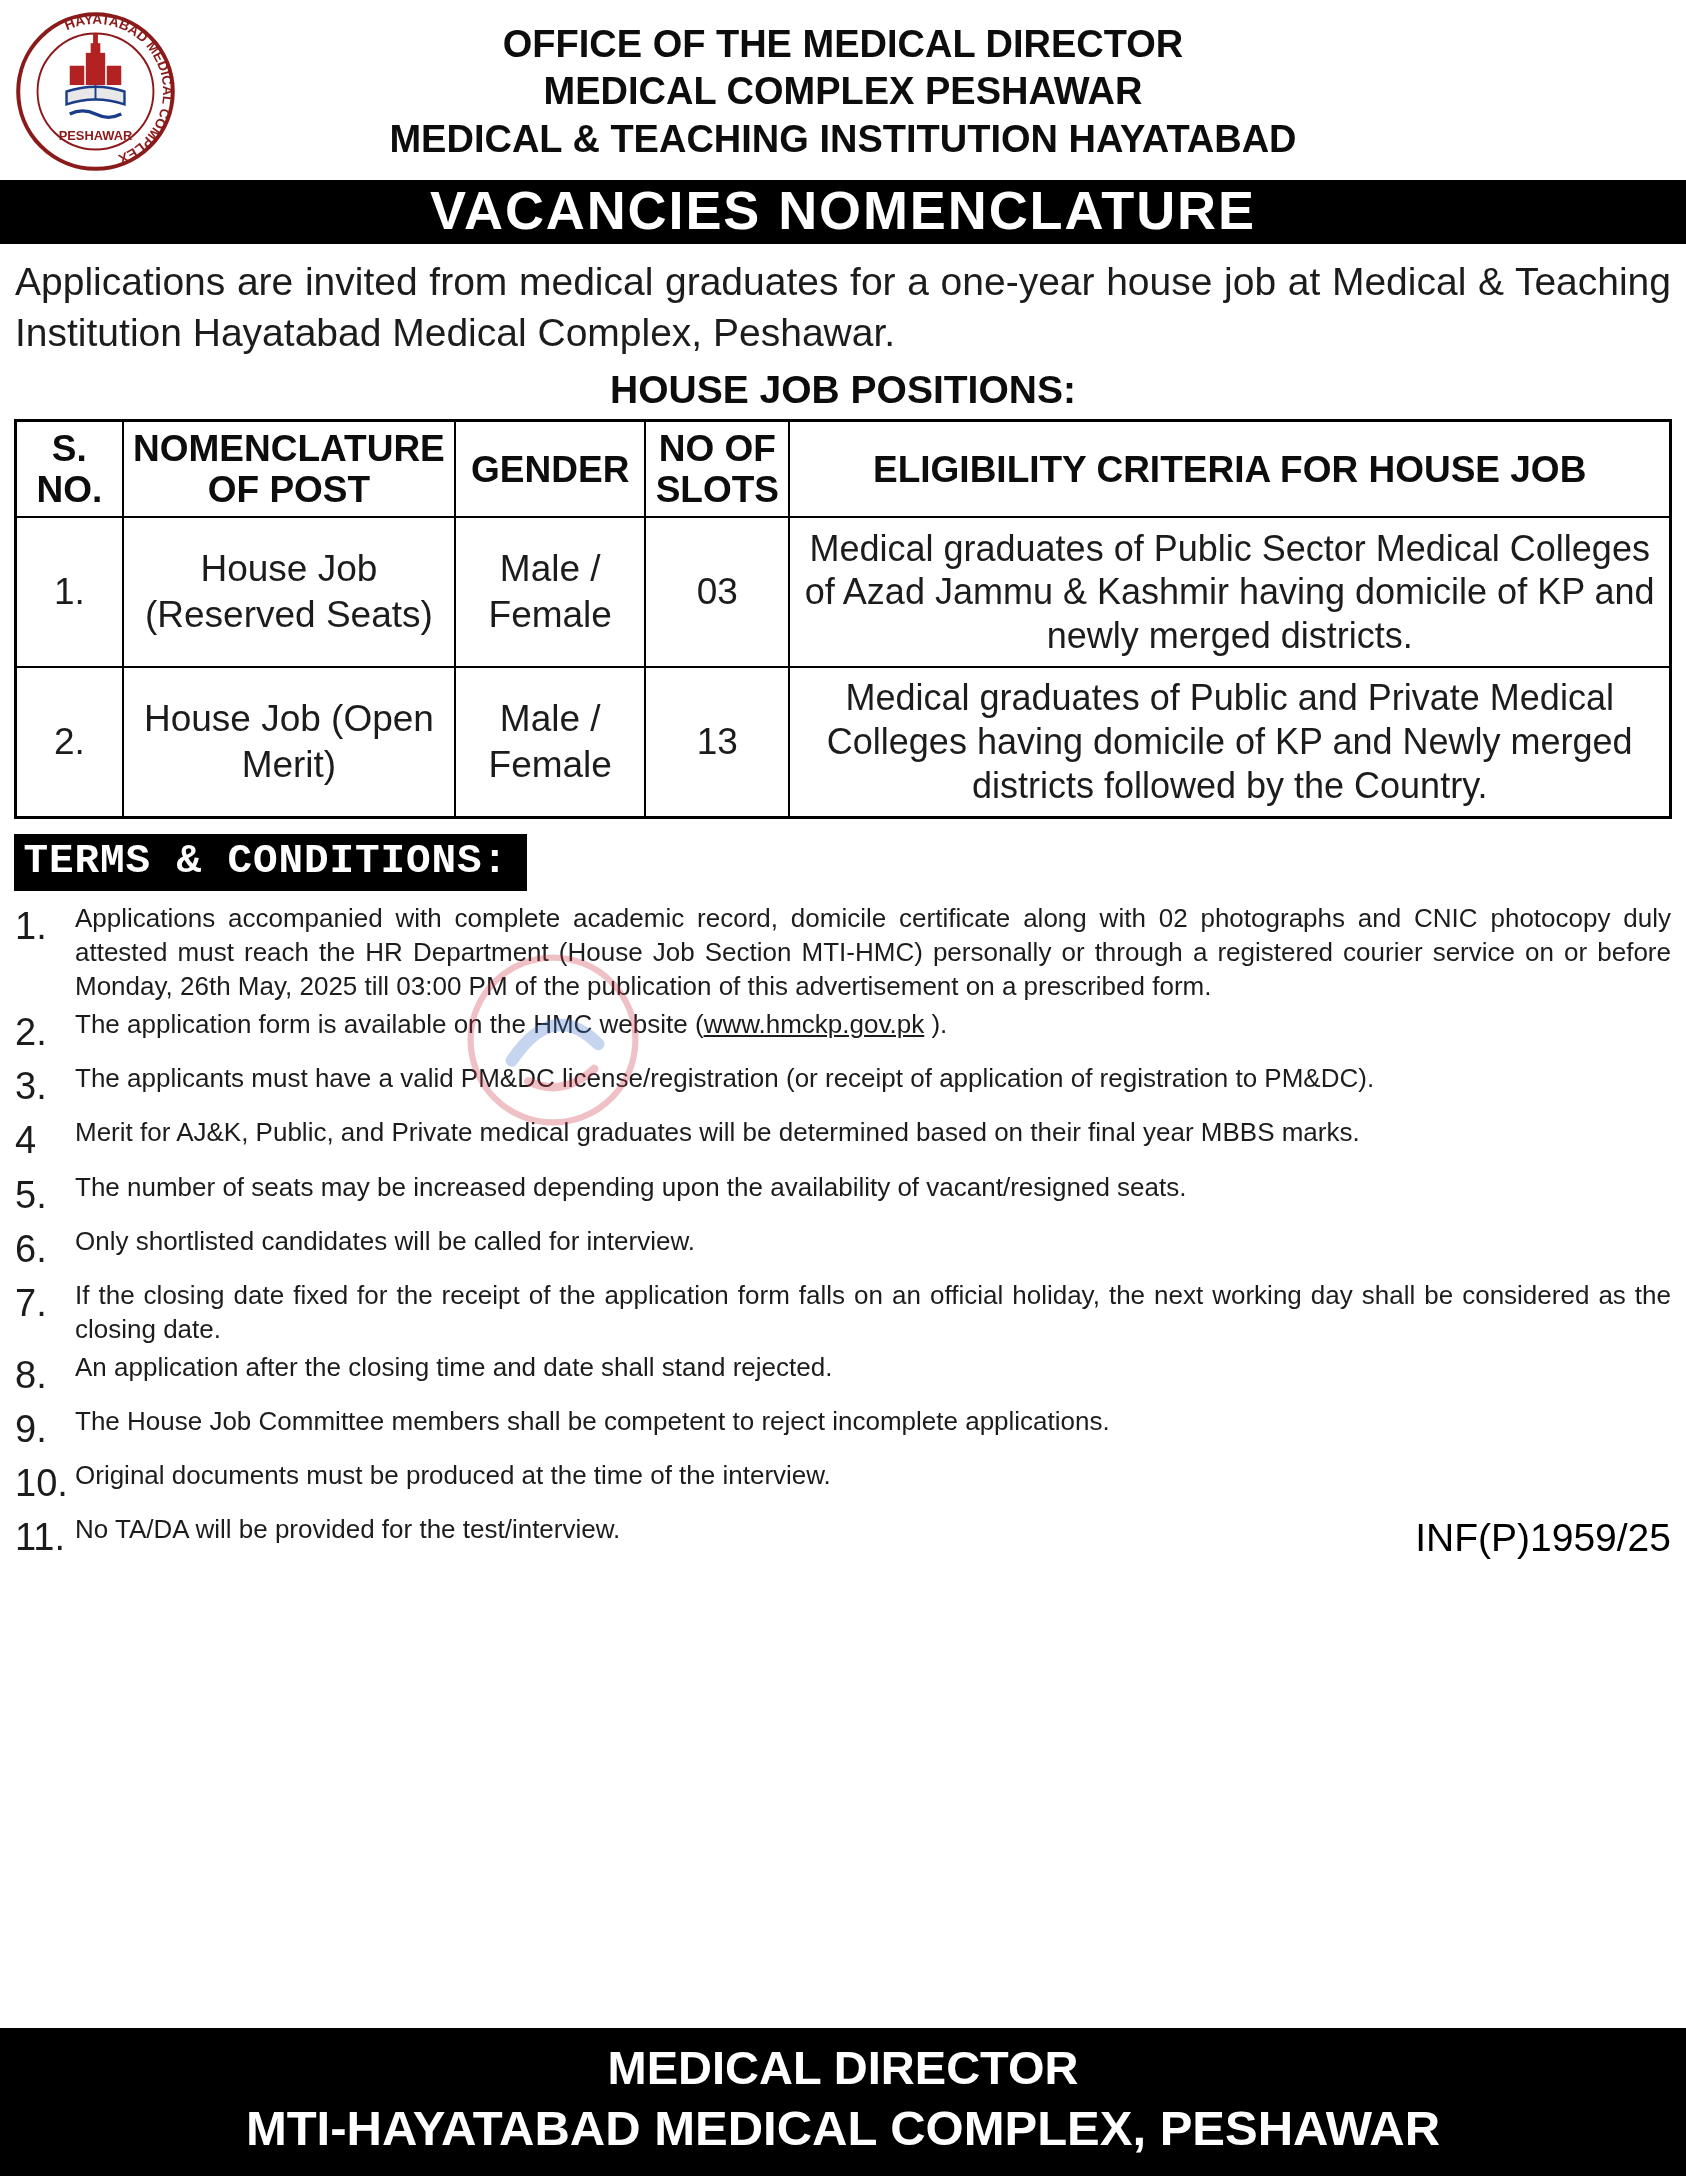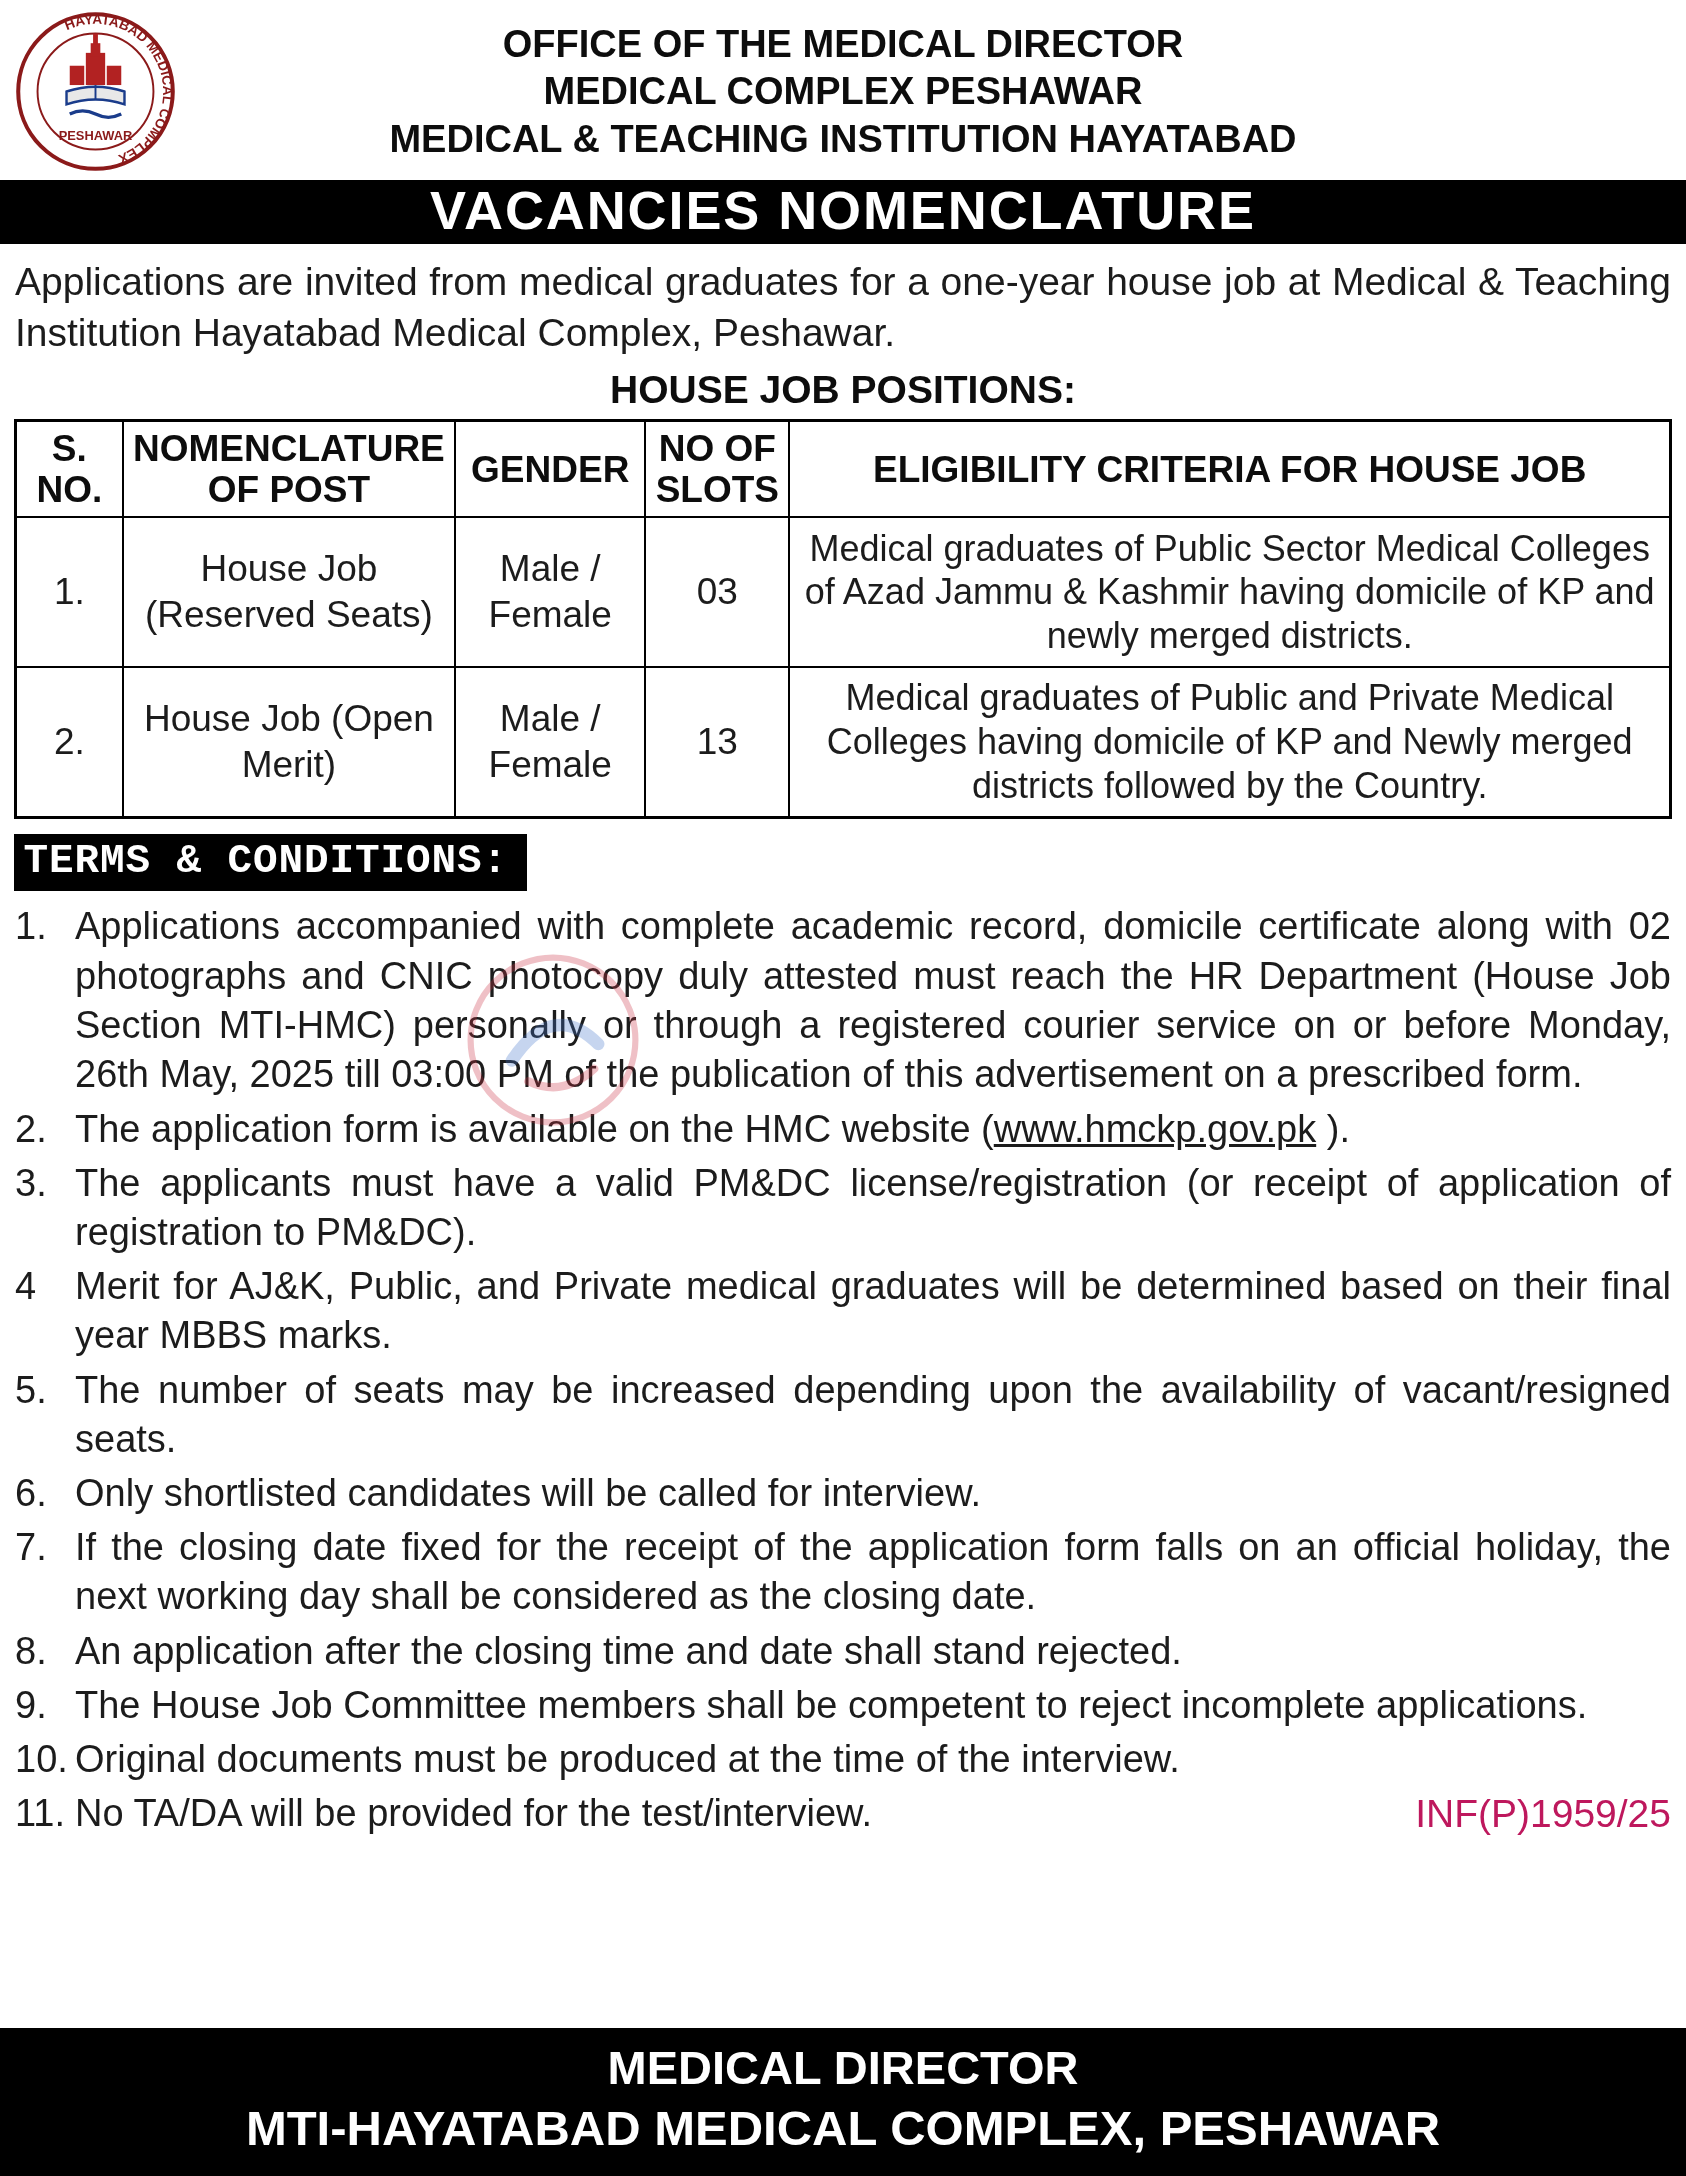--- a/index.html
+++ b/index.html
@@ -61,27 +61,27 @@
   .terms-heading {
     display:inline-block; background:#000; color:#fff;
     font-weight:bold; font-size:41px; padding:3.7px 19px 7.5px 9.4px; letter-spacing:0.9px;font-family:Liberation Mono, monospace;
   }
   .terms-list { margin:3.7px 15px 0 15px; }
   .term-item { display:flex; margin-bottom:4.7px; }
   .term-num {
     flex:0 0 60px; font-size:38px; line-height:1.3; color:#1c1c1c;
   }
   .term-text {
-    flex:1; font-size:38px; line-height:1.3; text-align:justify; color:#1c1c1c;
+    flex:1; font-size:26px; line-height:1.3; text-align:justify; color:#1c1c1c;
   }
   .term-text.no-justify { text-align:left; }
   .term-link { text-decoration:underline; color:#1c1c1c; }
   .ref-code {
     margin-left:auto; padding-left:28px; white-space:nowrap;
-    font-size:39px; line-height:1.3; color:#be185d;
+    font-size:39px; line-height:1.3; color:#000000;
   }
 
   
   .footer {
     margin-top:auto;
     background:#000; color:#fff; text-align:center;
     padding:11.2px 0 17px 0;
   }
   .footer .f-line1 { font-weight:bold; font-size:47px; line-height:1.25; }
   .footer .f-line2 { font-weight:bold; font-size:49px; line-height:1.25; }

